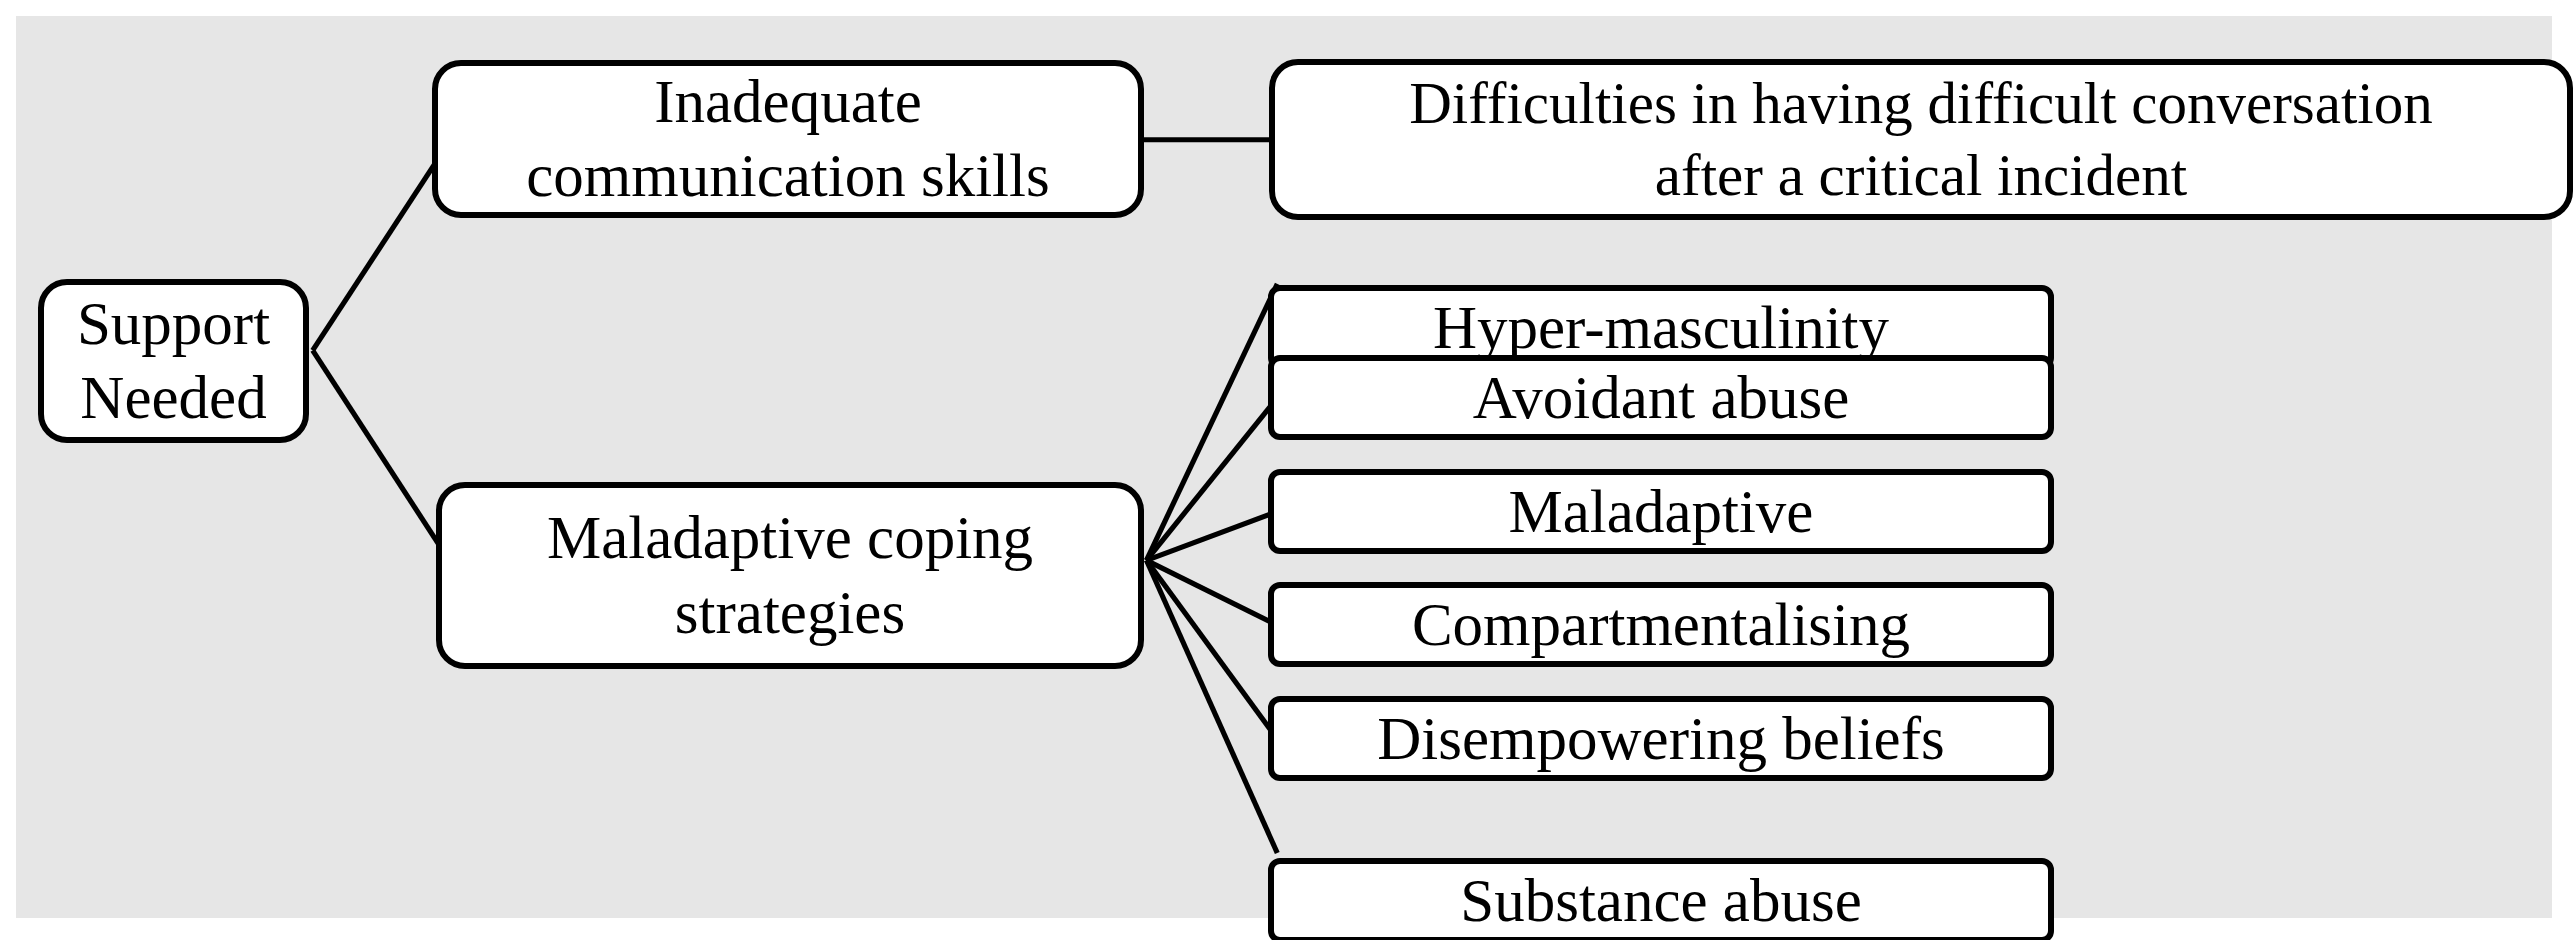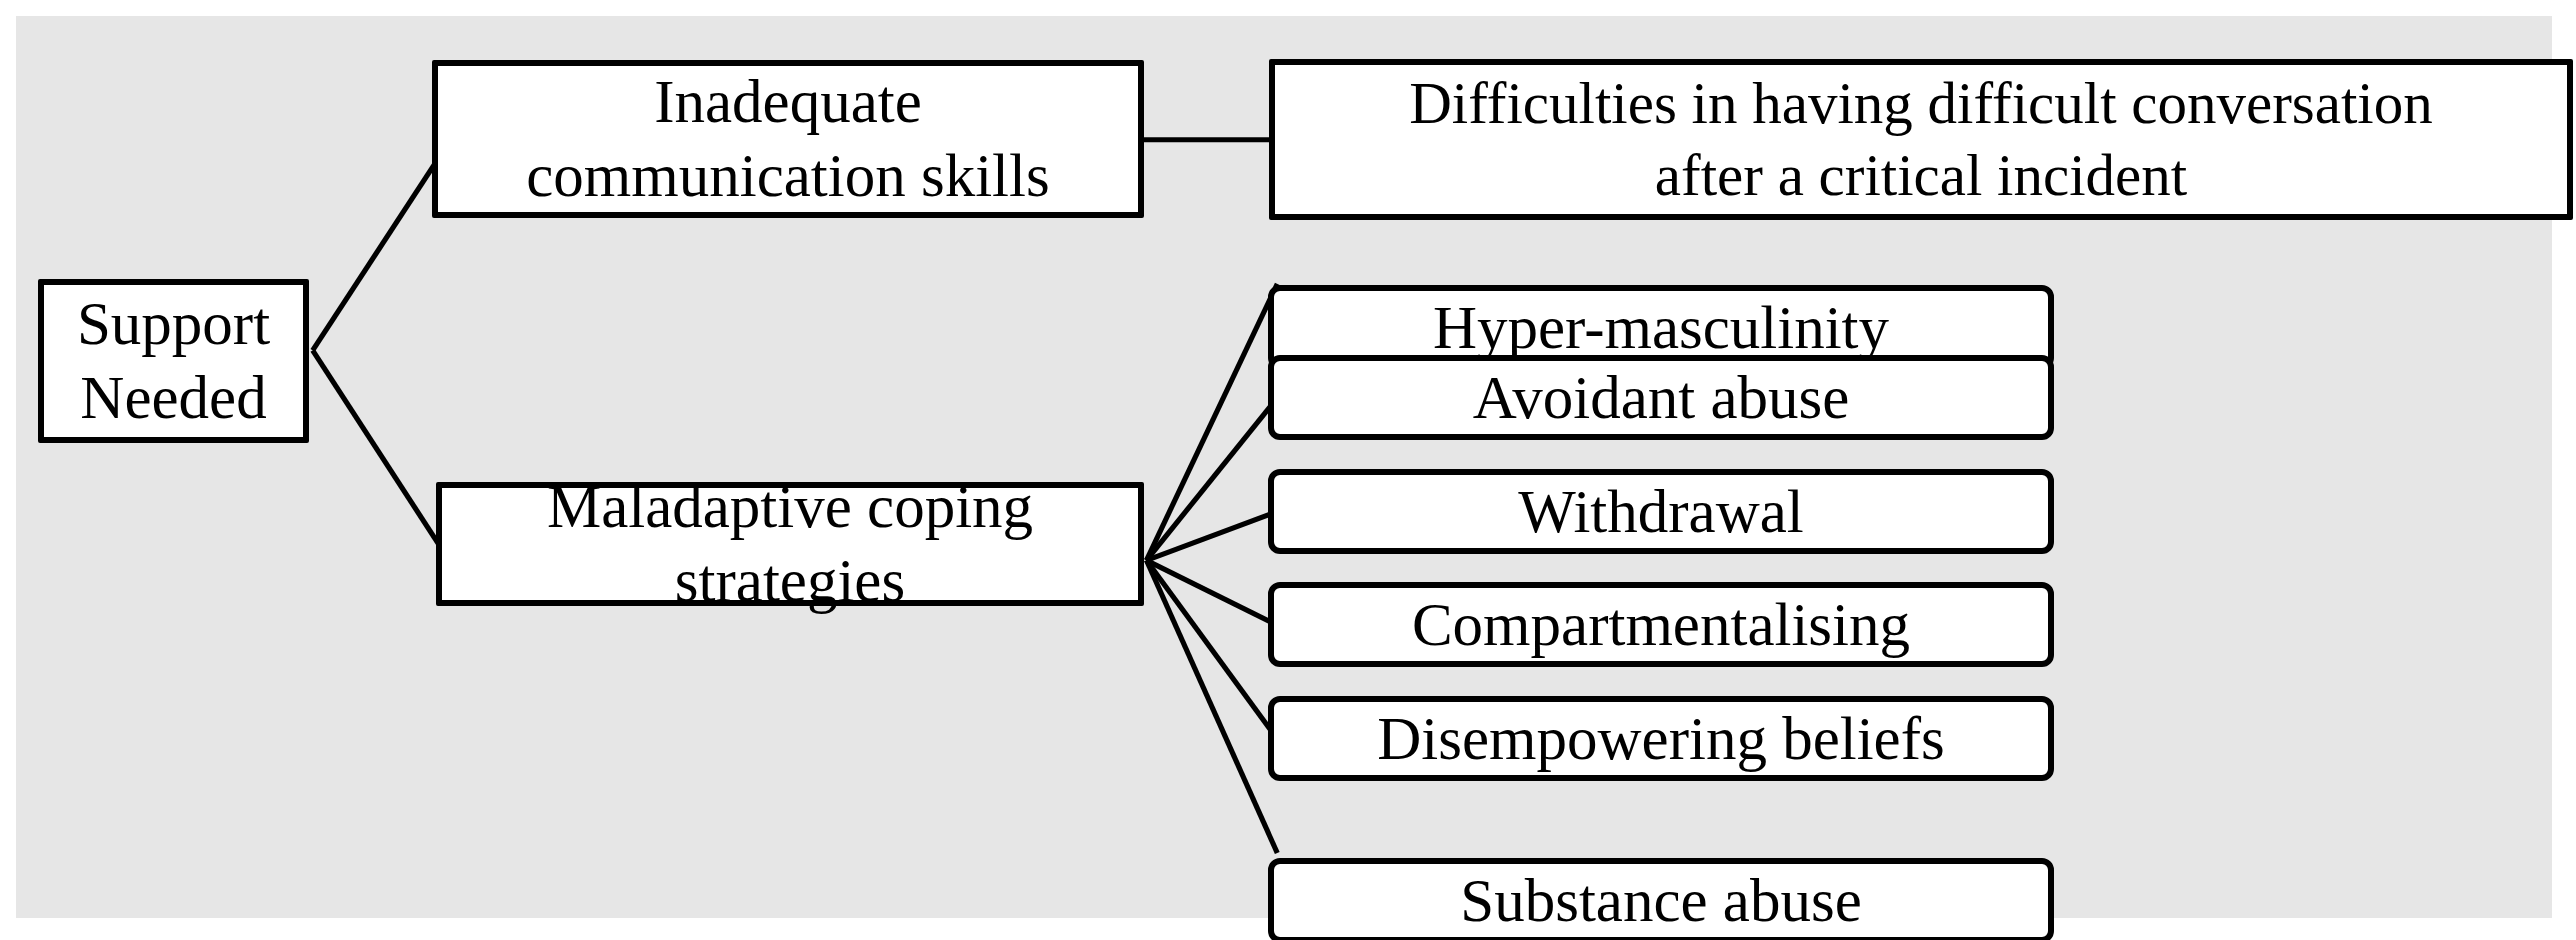--- a/index.html
+++ b/index.html
@@ -11,30 +11,30 @@
   .canvas{
     position:absolute;left:16.3px;top:16.3px;width:2536px;height:902px;
     background:#e6e6e6;
   }
   .connectors{
     position:absolute;left:0;top:0;width:2576px;height:941px;
   }
   .connectors line{stroke:#000000;stroke-width:7;}
   .node{
     position:absolute;box-sizing:border-box;
-    background:#ffffff;border:6.7px solid #000000;border-radius:2px;
+    background:#ffffff;border:6.7px solid #000000;border-radius:29px;
     display:flex;flex-direction:column;align-items:center;justify-content:center;
     text-align:center;font-size:61px;line-height:1.22;
   }
   .node .line{display:block;white-space:nowrap;}
   .node.small{border-radius:12px;line-height:1;}
   #node-support{left:38px;top:279px;width:271px;height:164px;}
   #node-inadequate{left:432px;top:60px;width:712px;height:158px;}
   #node-difficulties{left:1269px;top:59px;width:1304px;height:161px;font-size:59px;}
-  #node-maladaptive{left:436px;top:482px;width:708px;height:124px;}
+  #node-maladaptive{left:436px;top:482px;width:708px;height:187px;}
   .leaf{left:1268px;width:786px;height:85px;}
   #leaf-0{top:241px;margin-top:44px;}
   #leaf-1{top:355px;}
   #leaf-2{top:469px;}
   #leaf-3{top:582px;}
   #leaf-4{top:696px;}
   #leaf-5{top:810px;margin-top:48px;}
 </style>
 </head>
 <body>
@@ -73,21 +73,21 @@
   <span class="line">strategies</span>
 </div>
 
 <div class="node small leaf" id="leaf-0">
   <span class="line">Hyper-masculinity</span>
 </div>
 <div class="node small leaf" id="leaf-1">
   <span class="line">Avoidant abuse</span>
 </div>
 <div class="node small leaf" id="leaf-2">
-  <span class="line">Withdrawal</span>
+  <span class="line">Maladaptive</span>
 </div>
 <div class="node small leaf" id="leaf-3">
   <span class="line">Compartmentalising</span>
 </div>
 <div class="node small leaf" id="leaf-4">
   <span class="line">Disempowering beliefs</span>
 </div>
 <div class="node small leaf" id="leaf-5">
   <span class="line">Substance abuse</span>
 </div>

